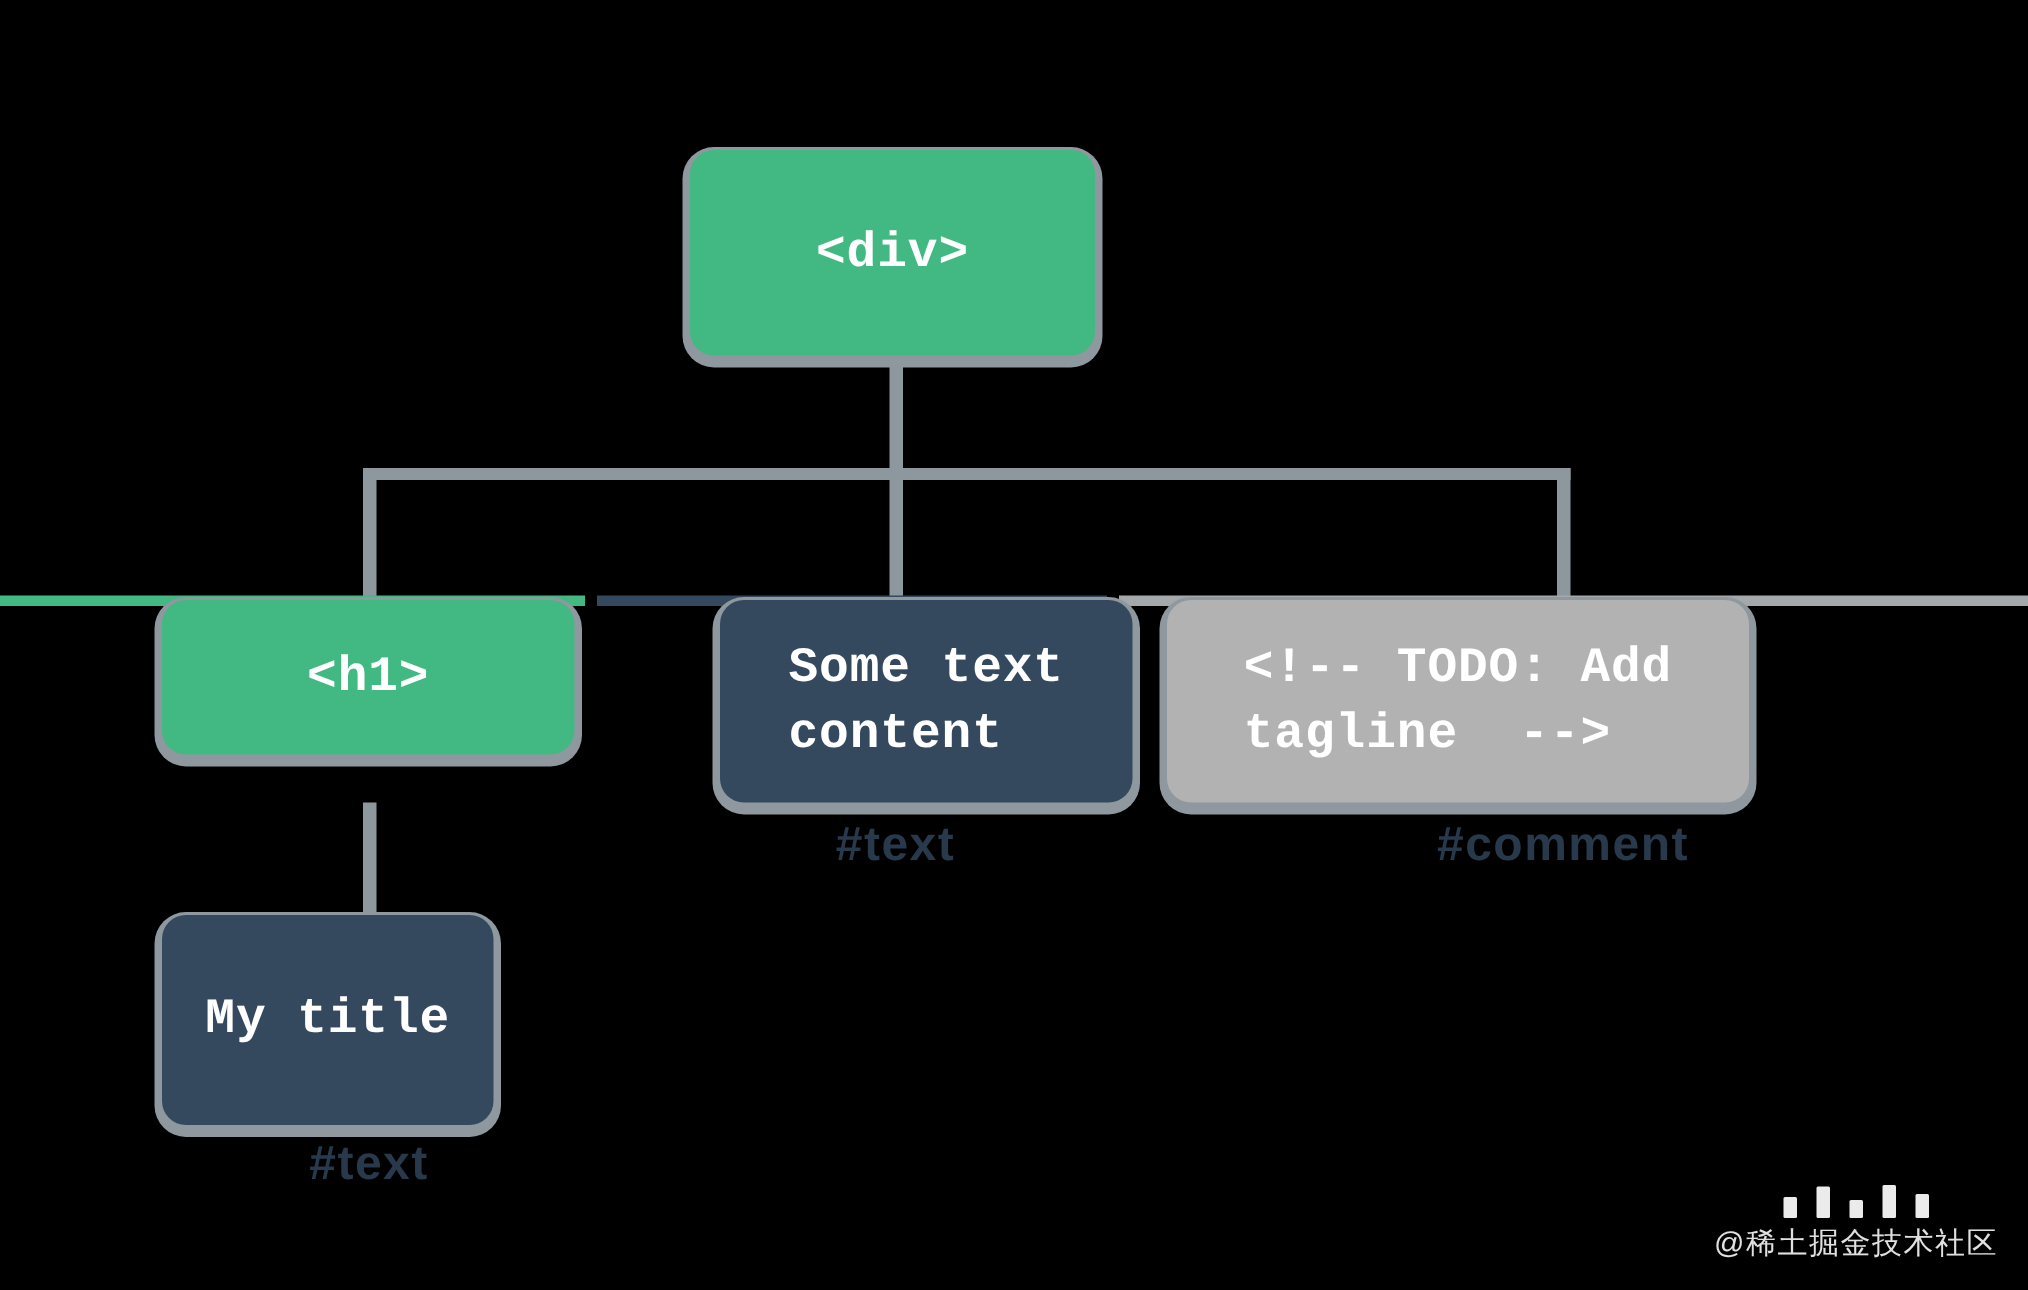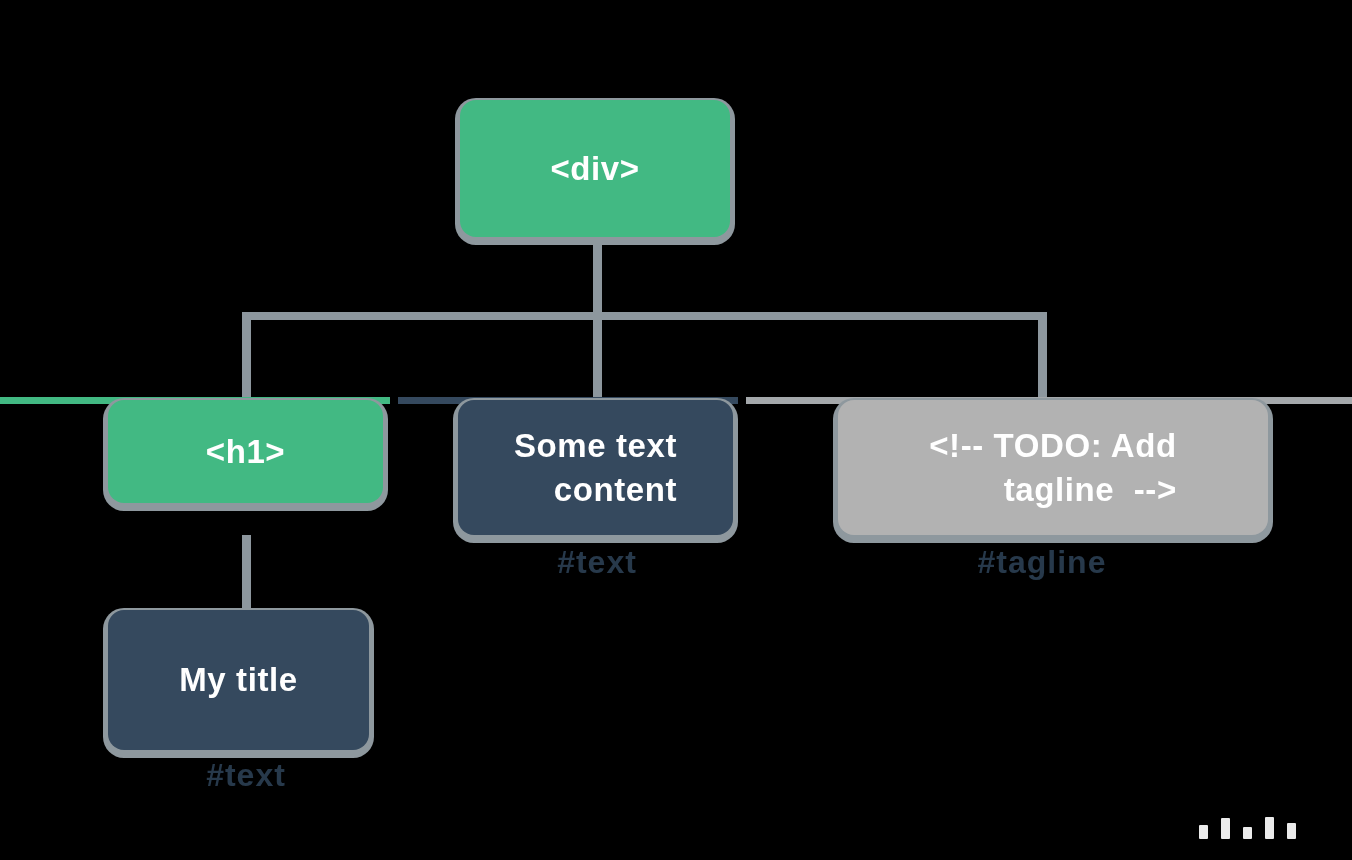--- a/index.html
+++ b/index.html
@@ -23,21 +23,21 @@
   .node{
     position:absolute;z-index:3;border-radius:16px;
     display:flex;align-items:center;justify-content:center;
     box-shadow:0 3px 0 5px var(--shadow);
   }
   .node.green{background:var(--green);}
   .node.slate{background:var(--slate);}
   .node.gray{background:var(--gray);}
   .node-label{
     color:var(--text);font-size:33px;font-weight:600;letter-spacing:.6px;
-    text-align:right;white-space:pre-wrap;line-height:44px;
+    text-align:left;white-space:pre-wrap;line-height:44px;font-family:Liberation Mono, monospace;
   }
   
   .type-label{
     position:absolute;z-index:3;color:var(--typelabel);font-size:32px;
     font-weight:600;letter-spacing:1px;text-align:center;transform:translateX(-50%);
   }
   
   .watermark{position:absolute;right:20px;bottom:18px;z-index:5;text-align:right;}
   .wm-logo{display:flex;justify-content:center;align-items:flex-end;gap:13px;
     margin:0 36px 3px 36px;height:24px;}
@@ -60,41 +60,42 @@
   <div class="strip gray" style="left:746px;width:606px"></div>
 
   <div class="node green" style="left:460px;top:100px;width:270px;height:137px">
     <span class="node-label">&lt;div&gt;</span>
   </div>
 
   <div class="node green" style="left:108px;top:400px;width:275px;height:103px">
     <span class="node-label">&lt;h1&gt;</span>
   </div>
 
-  <div class="node slate" style="left:458px;top:400px;width:275px;height:135px">
+  <div class="node slate" style="left:480px;top:400px;width:275px;height:135px">
     <span class="node-label">Some text
 content</span>
   </div>
 
-  <div class="node gray" style="left:838px;top:400px;width:430px;height:135px">
+  <div class="node gray" style="left:778px;top:400px;width:388px;height:135px">
     <span class="node-label">&lt;!-- TODO: Add
 tagline  --&gt;</span>
   </div>
 
-  <div class="node slate" style="left:108px;top:610px;width:261px;height:140px">
+  <div class="node slate" style="left:108px;top:610px;width:221px;height:140px">
     <span class="node-label">My title</span>
   </div>
 
   <div class="type-label" style="left:597px;top:544px">#text</div>
-  <div class="type-label" style="left:1042px;top:544px">#tagline</div>
+  <div class="type-label" style="left:1042px;top:544px">#comment</div>
   <div class="type-label" style="left:246px;top:757px">#text</div>
 
   <div class="watermark">
     <div class="wm-logo">
       <span class="wm-bar" style="height:14px"></span>
       <span class="wm-bar" style="height:21px"></span>
       <span class="wm-bar" style="height:12px"></span>
       <span class="wm-bar" style="height:22px"></span>
       <span class="wm-bar" style="height:16px"></span>
     </div>
+    <div class="wm-text">@稀土掘金技术社区</div>
   </div>
 
 </div>
 
 </body></html>

